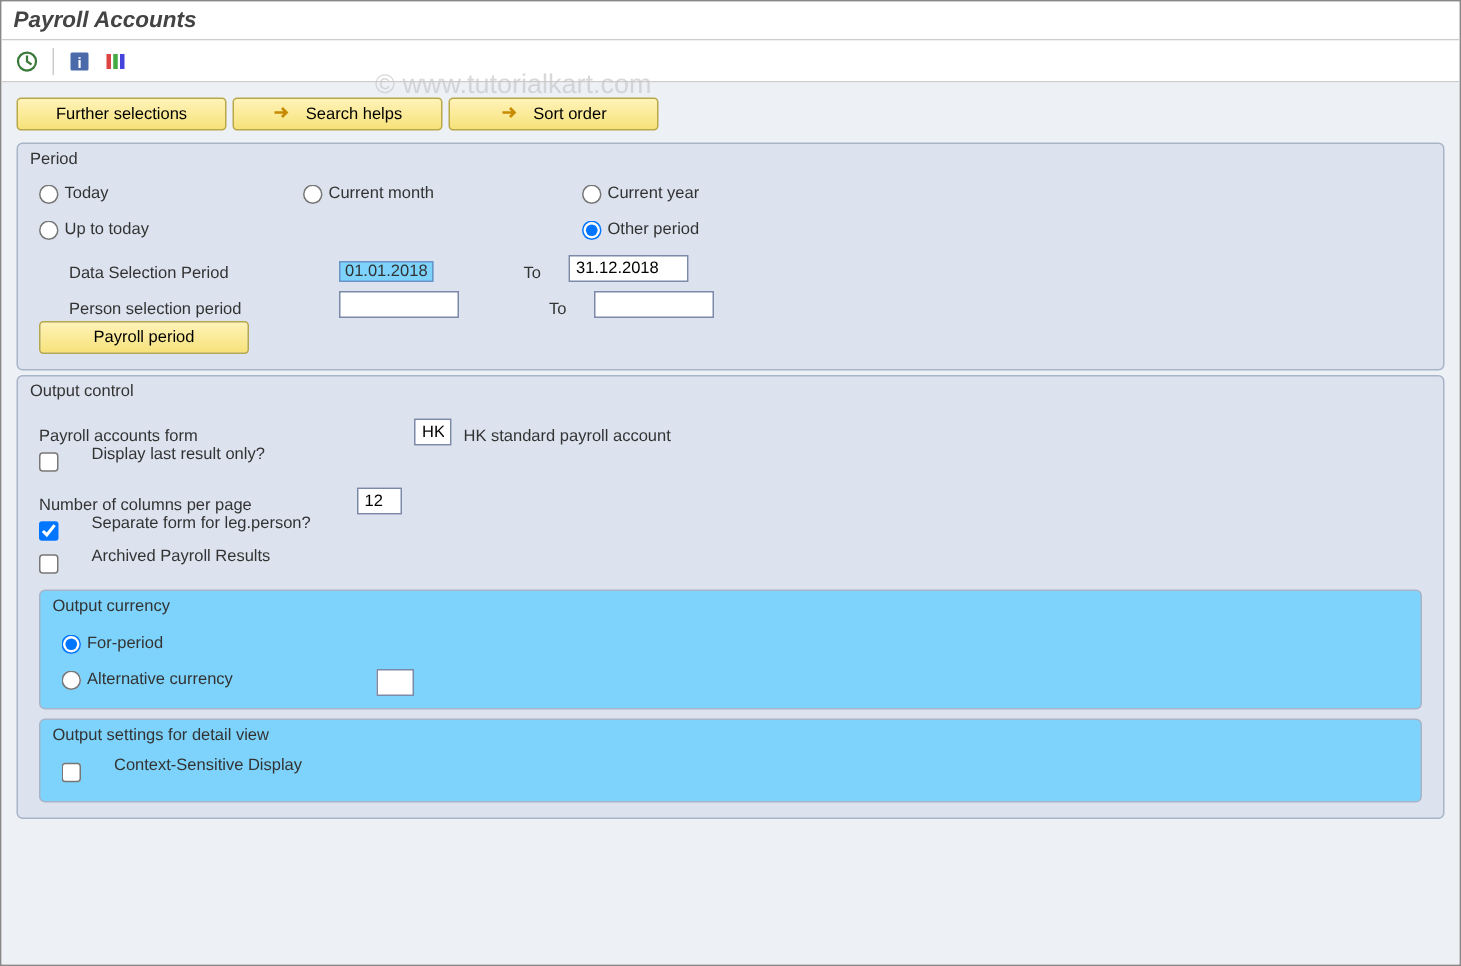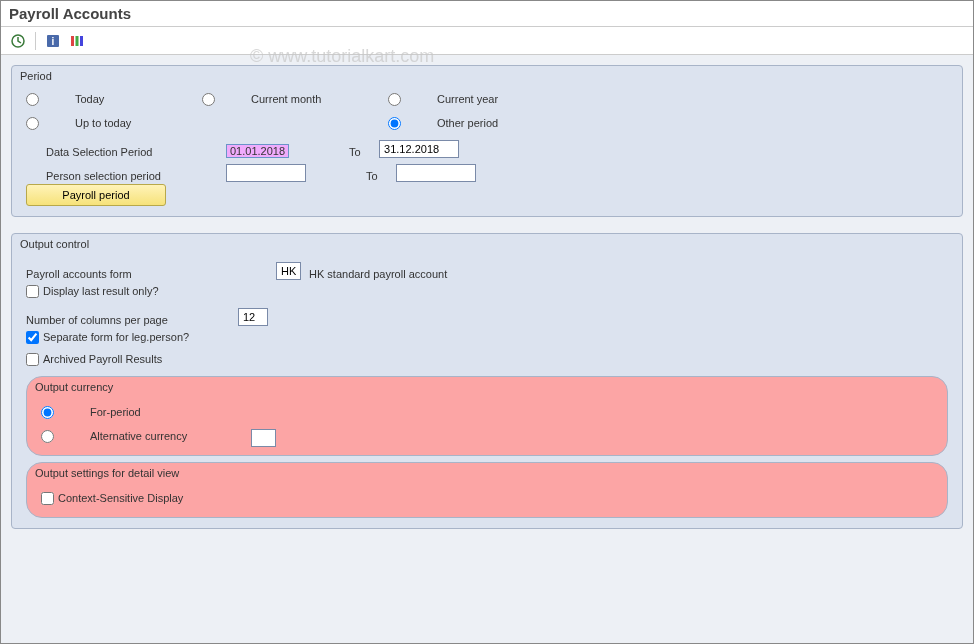--- a/index.html
+++ b/index.html
@@ -13,20 +13,21 @@
     width: 974px;
     height: 644px;
     overflow: hidden;
     border: 1px solid #888;
   }
   .title-bar {
     background: #fff;
     padding: 4px 8px;
     font-size: 15px;
     font-weight: bold;
+    font-style: italic;
     color: #444;
     border-bottom: 1px solid #ccc;
   }
   .toolbar {
     background: #fff;
     padding: 4px 8px;
     border-bottom: 1px solid #ccc;
     display: flex;
     align-items: center;
     gap: 6px;
@@ -78,37 +79,36 @@
     min-width: 140px;
     height: 22px;
   }
   .sap-btn .arrow {
     margin-right: 8px;
   }
   .group-box {
     background: #dce3ef;
     border: 1px solid #a8b4c8;
     border-radius: 4px;
-    margin-bottom: 16px;
+    margin-bottom: 3px;
     padding: 0;
     position: relative;
   }
   .group-title {
     font-size: 11px;
     padding: 4px 8px 0 8px;
     color: #333;
   }
   .group-content {
     padding: 6px 14px 10px 14px;
   }
   .radio-row {
     display: flex;
     align-items: center;
     height: 22px;
-    gap: 32px;
   }
   .radio-row input[type=radio] {
     margin: 0 4px 0 0;
   }
   .radio-grid {
     display: grid;
     grid-template-columns: 170px 180px 180px;
     gap: 2px 6px;
   }
   .field-row {
@@ -133,52 +133,52 @@
   }
   .text-input.date { width: 80px; }
   .text-input.short { width: 25px; }
   .text-input.tiny { width: 30px; }
   .text-input.num { width: 80px; }
   .to-label {
     margin-left: 60px;
     width: 30px;
   }
   .highlight {
-    background: #f0abfc;
+    background: #7dd3fc;
     border: 1px solid #6a94c8;
     padding: 0 3px;
   }
   .sap-btn.inline {
     min-width: 140px;
   }
   .arrow-btn {
     background: linear-gradient(#fff3b8, #f6e27a);
     border: 1px solid #b8a84a;
     border-radius: 3px;
     width: 22px;
     height: 18px;
     display: flex;
     align-items: center;
     justify-content: center;
     cursor: pointer;
     margin-left: 80px;
   }
   .check-row {
     display: flex;
-    align-items: center;
     height: 22px;
+    gap: 18px;
   }
   .check-row input[type=checkbox] {
     margin: 0 4px 0 0;
   }
   .nested-group {
     border: 1px solid #a8b4c8;
-    border-radius: 16px;
+    border-radius: 4px;
     margin-top: 6px;
-    background: #fca5a5;
+    background: #7dd3fc;
   }
   .nested-title {
     padding: 4px 8px;
     font-size: 11px;
   }
   .nested-content {
     padding: 4px 14px 8px 14px;
   }
   .inline-desc {
     margin-left: 8px;
@@ -209,20 +209,35 @@
         <rect x="6.5" y="3" width="3" height="10" fill="#4a4"></rect>
         <rect x="11" y="3" width="3" height="10" fill="#44d"></rect>
       </svg>
   </span>
 </div>
 
 <div class="watermark">© www.tutorialkart.com</div>
 
 <div class="content">
 
+  <div class="button-row">
+    <button class="sap-btn">Further selections</button>
+    <button class="sap-btn">
+      <span class="arrow"><svg width="14" height="10" viewBox="0 0 14 10">
+            <path d="M1 5 L9 5 M6 2 L9 5 L6 8" stroke="#c78a00" stroke-width="1.8" fill="none"></path>
+          </svg></span>
+      <span>Search helps</span>
+    </button>
+    <button class="sap-btn">
+      <span class="arrow"><svg width="14" height="10" viewBox="0 0 14 10">
+            <path d="M1 5 L9 5 M6 2 L9 5 L6 8" stroke="#c78a00" stroke-width="1.8" fill="none"></path>
+          </svg></span>
+      <span>Sort order</span>
+    </button>
+  </div>
 
   <div class="group-box">
     <div class="group-title">Period</div>
     <div class="group-content">
       <div class="radio-grid">
         <label class="radio-row">
             <input type="radio" name="period" style="">
             <span>Today</span>
           </label>
         <label class="radio-row">

